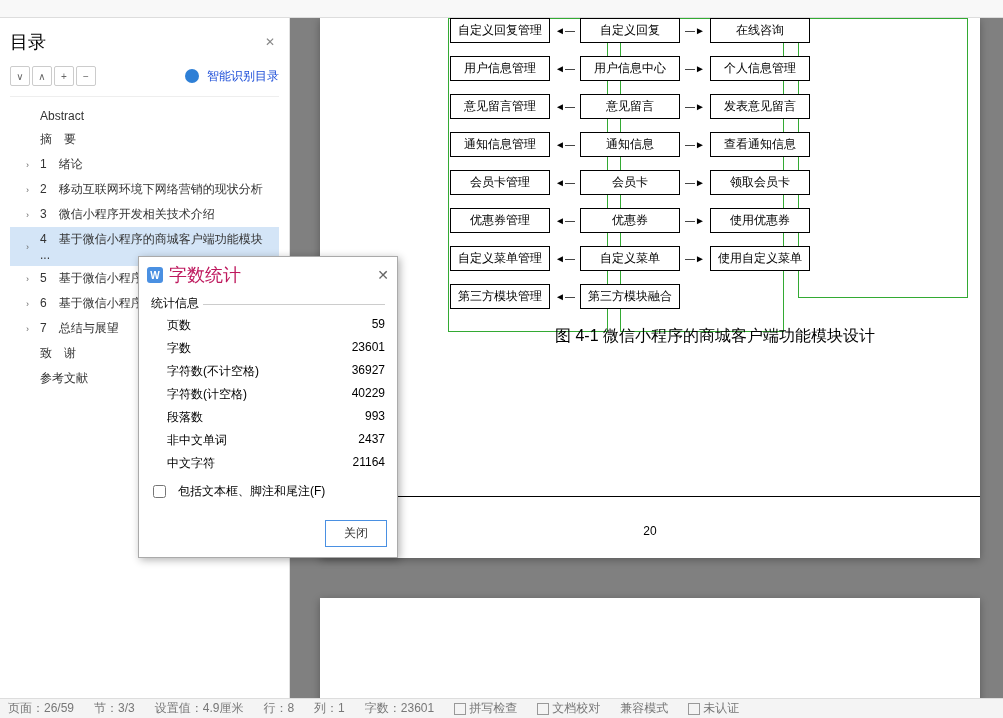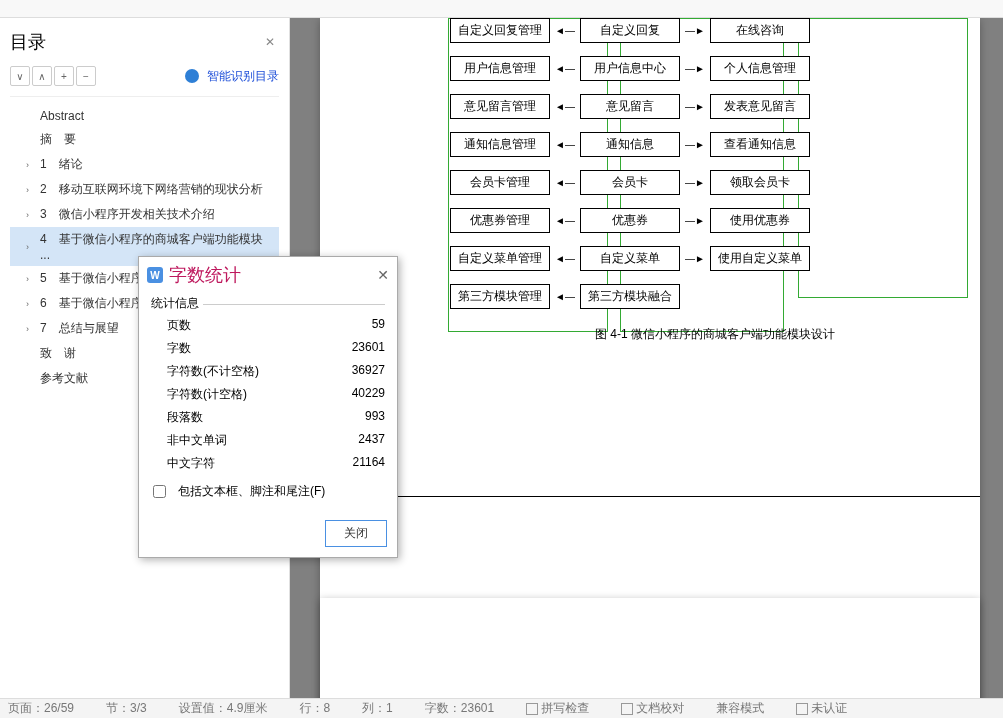--- a/index.html
+++ b/index.html
@@ -16,47 +16,47 @@
 .smart-toc{color:#1d4ed8;font-size:12px;cursor:pointer;display:flex;align-items:center;gap:8px;}
 .smart-icon{width:14px;height:14px;background:#2e7fd6;border-radius:50%;display:inline-block;}
 .toc-list{padding:8px 0;overflow-y:auto;flex:1;}
 .toc-item{padding:4px 4px;cursor:pointer;color:#333;display:flex;align-items:center;gap:6px;}
 .toc-item.indent1{padding-left:16px;}
 .toc-item.selected{background:#d4e5f7;}
 .toc-chevron{width:8px;color:#666;font-size:9px;}
 .doc-area{flex:1;background:#888;position:relative;overflow:hidden;}
 .doc-bg{position:absolute;left:0;right:0;top:0;bottom:0;background:#808080;}
 .page{position:absolute;background:#fff;box-shadow:0 2px 8px rgba(0,0,0,0.3);}
-.page1{left:30px;top:0;width:660px;height:700px;}
+.page1{left:30px;top:0;width:660px;height:540px;}
 .page2{left:30px;top:580px;width:660px;height:140px;}
 .diagram{position:absolute;left:130px;top:0;width:530px;}
 .diag-row{display:flex;align-items:center;margin-bottom:14px;height:24px;}
 .diag-box{border:1px solid #000;padding:3px 6px;text-align:center;font-size:12px;min-width:100px;background:#fff;}
 .diag-arrow{width:30px;text-align:center;font-size:10px;color:#000;}
-.diag-caption{text-align:center;font-size:12px;margin-top:18px;}
+.diag-caption{text-align:center;font-size:16px;margin-top:18px;}
 .page-num{position:absolute;bottom:20px;left:50%;transform:translateX(-50%);font-size:12px;}
 .green-border{position:absolute;border:1px solid #3a3;}
 .gb1{left:128px;top:0;width:160px;height:314px;}
 .gb2{left:300px;top:0;width:164px;height:314px;}
 .gb3{left:478px;top:0;width:170px;height:280px;}
 .hr-line{position:absolute;left:0;right:0;top:478px;border-top:1px solid #000;}
 .dialog{position:absolute;left:138px;top:256px;width:260px;background:#fff;border:1px solid #aaa;box-shadow:2px 2px 8px rgba(0,0,0,0.3);z-index:100;}
 .dlg-header{display:flex;align-items:center;padding:6px 8px;gap:6px;}
 .dlg-icon{width:16px;height:16px;background:#4a90e2;border-radius:3px;display:flex;align-items:center;justify-content:center;color:#fff;font-size:10px;font-weight:bold;}
 .dlg-title{flex:1;color:#be185d;font-size:18px;}
 .dlg-close{cursor:pointer;color:#666;font-size:14px;}
 .dlg-body{padding:0 12px 10px;}
 .dlg-section{font-size:12px;padding:2px 0;position:relative;}
 .dlg-section::after{content:"";position:absolute;left:52px;right:0;top:50%;border-top:1px solid #ccc;}
 .stat-row{display:flex;justify-content:space-between;padding:3px 0 3px 16px;font-size:12px;}
 .dlg-check{padding:8px 0 4px 2px;display:flex;align-items:center;gap:12px;}
 .dlg-check input{width:13px;height:13px;}
 .dlg-footer{display:flex;justify-content:flex-end;padding:6px 10px 10px;}
 .dlg-btn{border:1px solid #4a90e2;background:#fff;padding:4px 18px;cursor:pointer;color:#333;}
-.statusbar{position:absolute;bottom:0;left:0;right:0;height:20px;background:#f4f4f4;border-top:1px solid #ddd;display:flex;align-items:center;padding:0 8px;gap:32px;color:#777;font-size:11px;}
+.statusbar{position:absolute;bottom:0;left:0;right:0;height:20px;background:#f4f4f4;border-top:1px solid #ddd;display:flex;align-items:center;padding:0 8px;gap:20px;color:#777;font-size:11px;}
 .sb-item{display:flex;align-items:center;gap:3px;}
 .sb-ico{width:12px;height:12px;border:1px solid #999;display:inline-block;}
 </style>
 </head>
 <body>
 
 <div class="top-ruler"></div>
 
 <div class="container">
 

